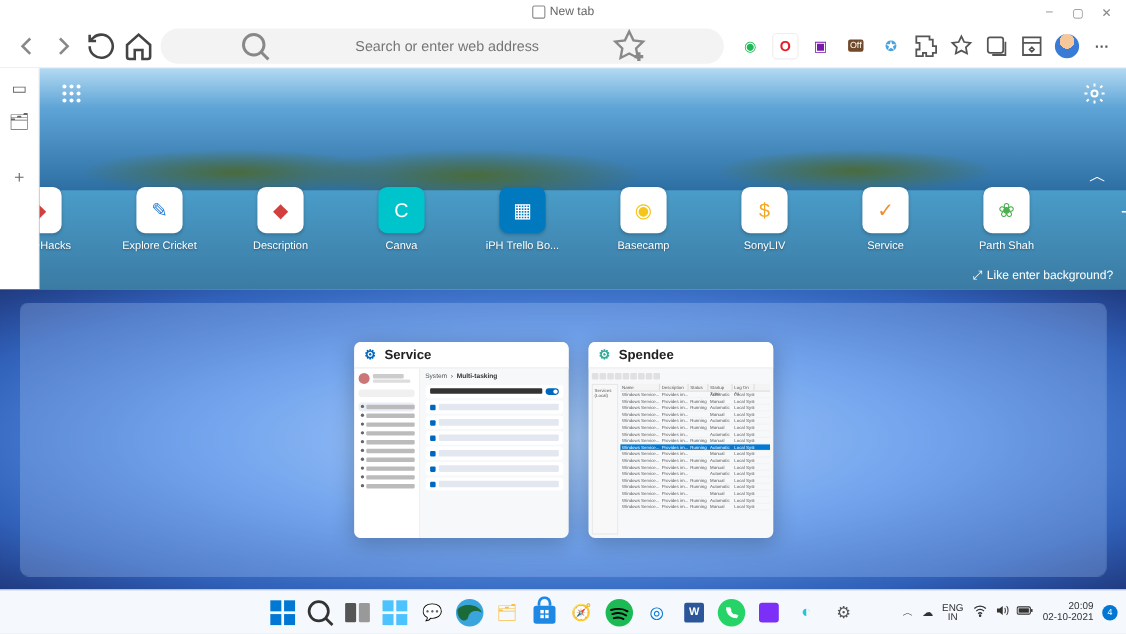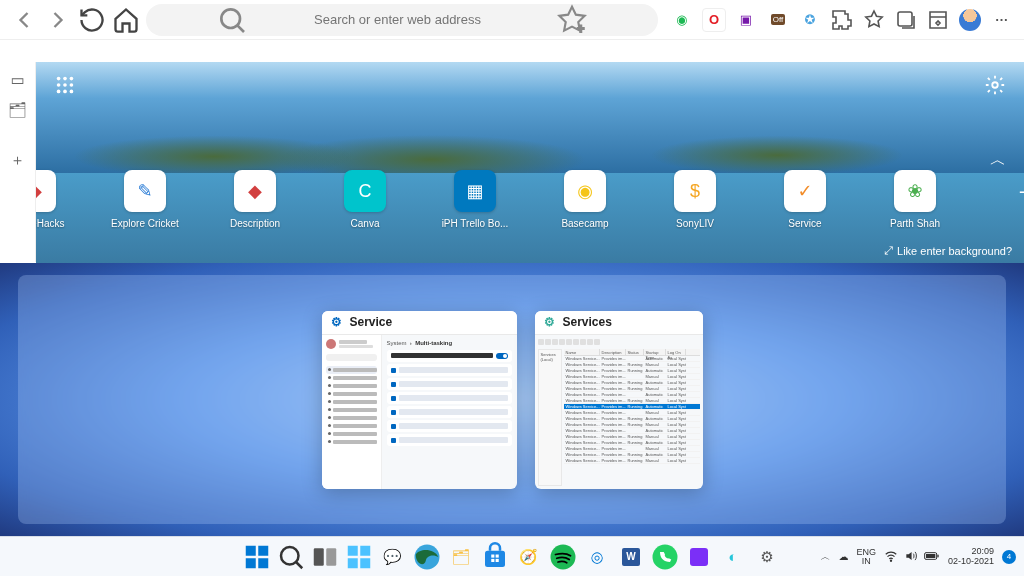--- a/index.html
+++ b/index.html
@@ -10,21 +10,21 @@
 .title-bar { height: 22px; display: flex; align-items: center; justify-content: space-between; padding: 0 4px; color: #666; font-size: 11px; }
 .title-center { position: absolute; left: 50%; transform: translateX(-50%); display: flex; align-items: center; gap: 4px; }
 .title-center .tabicon { width: 12px; height: 12px; border: 1.2px solid #888; border-radius: 2px; }
 .win-controls { display: flex; gap: 14px; margin-right: 8px; }
 .win-controls div { width: 12px; height: 12px; display: flex; align-items: center; justify-content: center; color: #888; cursor: pointer; }
 
 .toolbar { height: 40px; display: flex; align-items: center; padding: 0 10px; gap: 6px; border-bottom: 1px solid #eee; }
 .toolbar .nav-btn { width: 28px; height: 28px; display: flex; align-items: center; justify-content: center; color: #888; border-radius: 4px; }
 .toolbar .nav-btn.enabled { color: #444; }
 .addr-bar { flex: 1; height: 32px; background: #f3f3f3; border-radius: 16px; display: flex; align-items: center; padding: 0 12px; gap: 8px; color: #777; font-size: 13px; }
-.addr-bar input { flex:1; border: none; background: transparent; font-size: 13px; color: #4c1d95; outline: none; }
+.addr-bar input { flex:1; border: none; background: transparent; font-size: 13px; color: #4c1d95; outline: none; text-align: right; }
 .ext-icons { display: flex; gap: 8px; align-items: center; margin-left: 6px; }
 .ext-icon { width: 24px; height: 24px; border-radius: 4px; display: flex; align-items: center; justify-content: center; font-size: 13px; }
 .avatar { width: 22px; height: 22px; border-radius: 50%; background: radial-gradient(circle at 50% 30%, #f5c79a 35%, #3a7bd5 36%); }
 .more-dots { letter-spacing: 1px; font-weight: bold; color: #555; }
 
 .side-strip { position: absolute; top: 62px; left: 0; width: 36px; height: 200px; background: #fff; display: flex; flex-direction: column; align-items: center; padding-top: 8px; gap: 10px; border-right: 1px solid #eee; }
 .side-strip div { width: 20px; height: 20px; color: #666; display:flex; align-items:center; justify-content:center; font-size:15px; }
 
 .ntp { position: absolute; top: 62px; left: 36px; right: 0; height: 201px; background: linear-gradient(180deg, #b3d9f2 0%, #5ea4d6 18%, #2d6fa3 55%, #3d7a50 80%, #4d8a5f 100%); overflow: hidden; }
 .ntp::before { content:""; position:absolute; left:0; right:0; top:32%; height:30%; background: radial-gradient(ellipse 200px 30px at 18% 50%, #4a6b3d 0%, transparent 70%), radial-gradient(ellipse 220px 35px at 40% 55%, #4a6b3d 0%, transparent 70%), radial-gradient(ellipse 180px 28px at 75% 48%, #4a6b3d 0%, transparent 70%); }
@@ -95,20 +95,32 @@
 .tb-right .lang { display:flex; flex-direction:column; line-height:1; font-size:9px; text-align:center; }
 .tb-right .clock { display:flex; flex-direction:column; line-height:1.1; text-align:right; font-size:9px; }
 .notif-badge { width:14px; height:14px; border-radius:50%; background:#0078d4; color:#fff; font-size:8px; display:flex; align-items:center; justify-content:center; }
 
 svg { width:100%; height:100%; }
 </style>
 </head>
 <body>
 
 <div class="browser">
+  <div class="title-bar">
+    <div></div>
+    <div class="title-center">
+      <span class="tabicon"></span>
+      <span>New tab</span>
+    </div>
+    <div class="win-controls">
+      <div>–</div>
+      <div>▢</div>
+      <div>✕</div>
+    </div>
+  </div>
 
   <div class="toolbar">
     <div class="nav-btn">
         <svg viewBox="0 0 24 24" fill="none" stroke="currentColor" stroke-width="2">
           <path d="M15 6l-6 6 6 6"></path>
         </svg>
       </div>
     <div class="nav-btn">
         <svg viewBox="0 0 24 24" fill="none" stroke="currentColor" stroke-width="2">
           <path d="M9 6l6 6-6 6"></path>
@@ -341,21 +353,21 @@
             <div class="chk"></div>
             <div class="txt"></div>
           </div>
       </div>
     </div>
   </div>
 
   <div class="snap-win w2">
     <div class="snap-header">
       <span class="icn" style="color:#3a9">⚙</span>
-      <span>Services</span>
+      <span>Spendee</span>
     </div>
     <div class="snap-body sv-body">
       <div class="sv-tb">
           <div></div>
           <div></div>
           <div></div>
           <div></div>
           <div></div>
           <div></div>
           <div></div>

